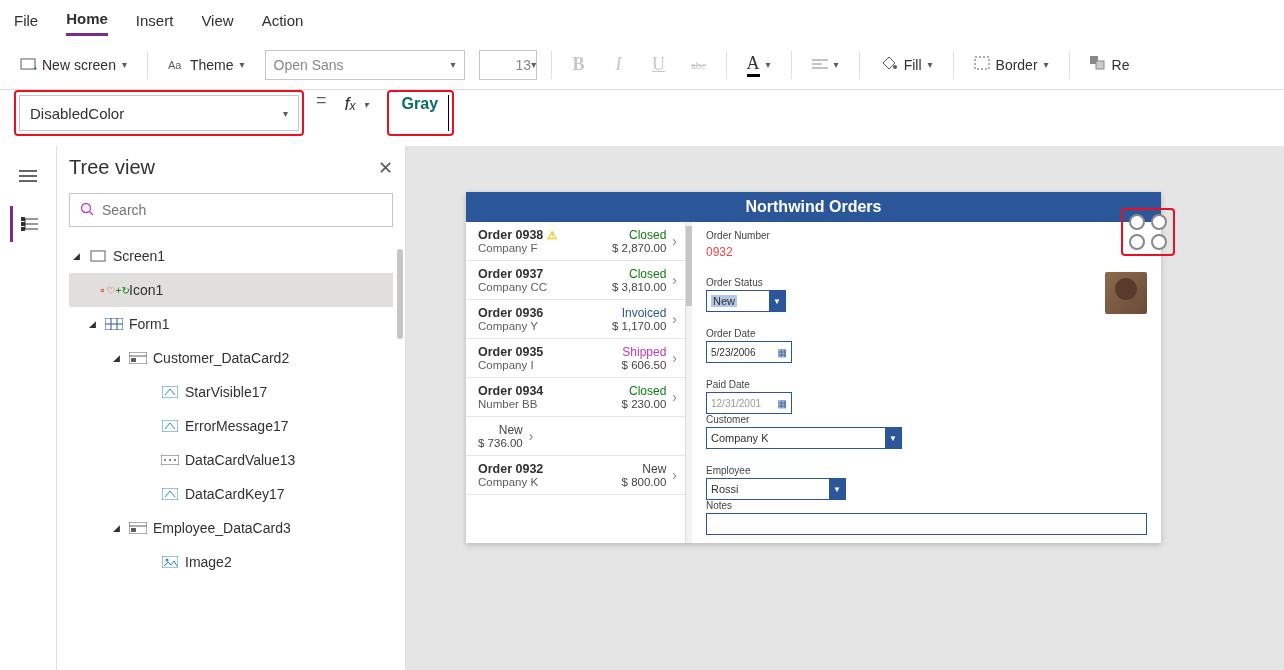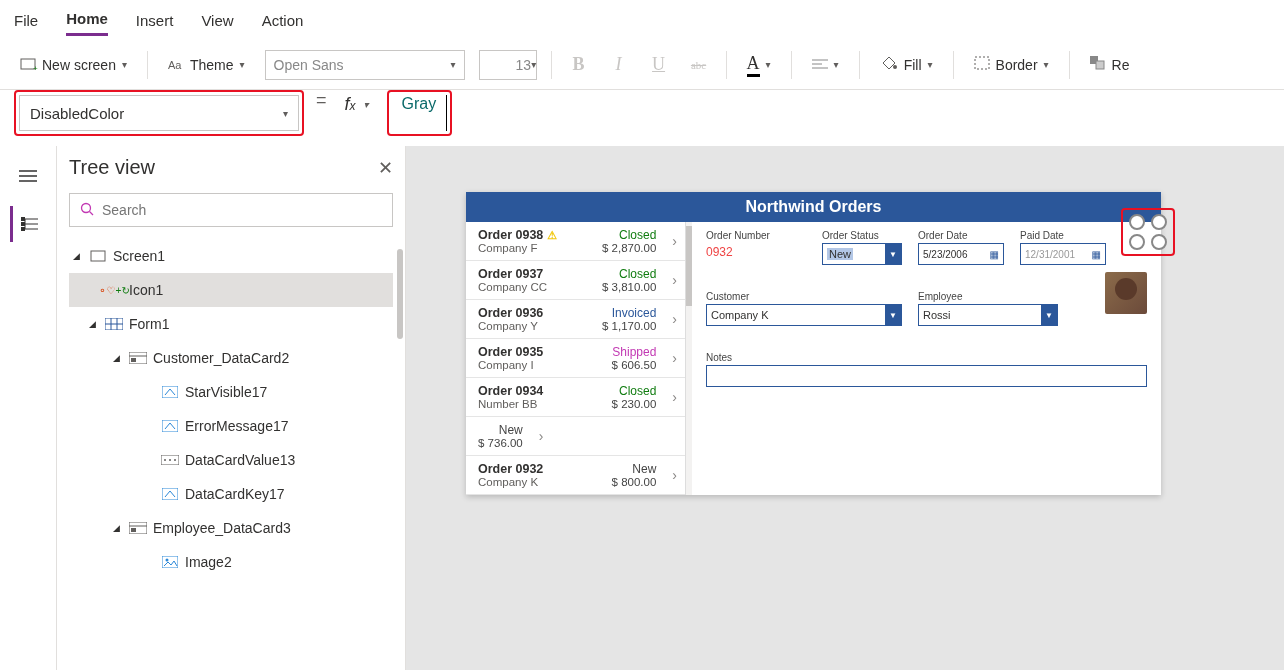--- a/index.html
+++ b/index.html
@@ -25,21 +25,21 @@
 .fmt.u { text-decoration: underline; }
 .fmt.s { text-decoration: line-through; font-size: 11px; }
 
 
 .formulabar { display: flex; align-items: flex-start; height: 56px; padding: 0 14px; gap: 12px; }
 .prop-select { position: relative; width: 280px; height: 36px; border: 1px solid #c8c6c4; display: flex; align-items: center; justify-content: space-between; padding: 0 10px; font-size: 15px; }
 .red-box { border: 2px solid #e81123; border-radius: 4px; }
 .prop-wrap { padding: 3px; }
 .equals { font-size: 18px; color: #605e5c; }
 .fx-btn { display: flex; align-items: center; gap: 8px; font-style: italic; font-family: "Times New Roman", serif; font-size: 18px; padding: 4px 6px; }
-.formula-input { height: 36px; padding: 0 10px; font-size: 16px; color: #0b6a6a; border: none; outline: none; min-width: 50px; }
+.formula-input { height: 36px; padding: 0 10px; font-size: 16px; color: #0b6a6a; border: none; outline: none; min-width: 50px; font-weight: bold; }
 .formula-wrap { padding: 3px; display: inline-flex; }
 .cursor-bar { border-right: 1px solid #000; animation: blink 1s step-end infinite; }
 @keyframes blink { 50% { border-color: transparent; } }
 
 
 .main { display: flex; height: calc(100% - 146px); }
 
 
 .leftrail { width: 56px; display: flex; flex-direction: column; align-items: center; gap: 12px; padding-top: 12px; }
 .rail-btn { width: 36px; height: 36px; display: flex; align-items: center; justify-content: center; cursor: pointer; }
@@ -61,37 +61,37 @@
 .tree-indent-2 { padding-left: 44px; }
 .tree-indent-4 { padding-left: 92px; }
 .node-icon { width: 18px; height: 14px; display: inline-flex; align-items: center; justify-content: center; }
 
 
 .canvas { flex: 1; background: #e5e5e5; position: relative; padding: 40px; }
 .app-preview { position: absolute; top: 46px; left: 60px; width: 695px; background: #fff; box-shadow: 0 2px 6px rgba(0,0,0,0.2); }
 .app-header { background: #2b579a; color: #fff; font-weight: 700; text-align: center; padding: 6px 18px; font-size: 16px; }
 .app-body { display: flex; }
 .order-list { width: 220px; border-right: 1px solid #ddd; }
-.order-row { display: flex; align-items: center; padding: 6px 8px 6px 12px; border-bottom: 1px solid #e5e5e5; gap: 16px; font-size: 12px; }
+.order-row { display: flex; align-items: center; padding: 6px 8px 6px 12px; border-bottom: 1px solid #e5e5e5; gap: 6px; font-size: 12px; }
 .order-left { flex: 1; }
 .order-num { font-weight: 700; font-size: 12.5px; display: flex; align-items: center; gap: 4px; }
 .order-comp { color: #605e5c; font-size: 11.5px; }
 .order-right { text-align: right; }
 .order-status { font-size: 12px; }
 .order-amount { color: #444; font-size: 11.5px; }
 .status-closed { color: #107c10; }
 .status-invoiced { color: #2b579a; }
 .status-shipped { color: #c239b3; }
 .status-new { color: #444; }
 .order-chev { color: #8a8886; font-size: 14px; }
 .list-scroll { width: 6px; background: #f3f2f1; position: relative; }
 .list-thumb { position: absolute; top: 4px; left: 0; width: 6px; height: 80px; background: #c8c6c4; }
 
 .detail { flex: 1; padding: 8px 14px; font-size: 10px; position: relative; }
-.detail-row { display: flex; gap: 16px; margin-bottom: 26px; }
+.detail-row { display: flex; gap: 16px; margin-bottom: 0; flex-direction: column; }
 .detail-field { display: flex; flex-direction: column; gap: 2px; }
 .detail-label { font-size: 10px; color: #444; }
 .detail-val { font-size: 12px; color: #ef4444; padding: 2px 0; }
 .detail-select { border: 1px solid #2b579a; height: 22px; display: flex; align-items: center; justify-content: space-between; padding: 0 4px; font-size: 11px; background: #fff; }
 .sel-btn { background: #2b579a; color: #fff; width: 16px; height: 20px; display: flex; align-items: center; justify-content: center; font-size: 8px; margin-right: -4px; }
 .sel-highlight { background: #b3c7e6; padding: 0 2px; }
 .date-box { border: 1px solid #2b579a; height: 22px; display: flex; align-items: center; padding: 0 4px; font-size: 10px; gap: 4px; }
 .date-icon { color: #2b579a; margin-left: auto; }
 .avatar { width: 42px; height: 42px; background: linear-gradient(135deg,#8b6b4a,#6b4a3a); border-radius: 2px; position: absolute; right: 14px; top: 50px; }
 .avatar::after { content:""; position:absolute; top:6px; left:10px; width:22px; height:22px; background:#5a3a2a; border-radius:50%; }

